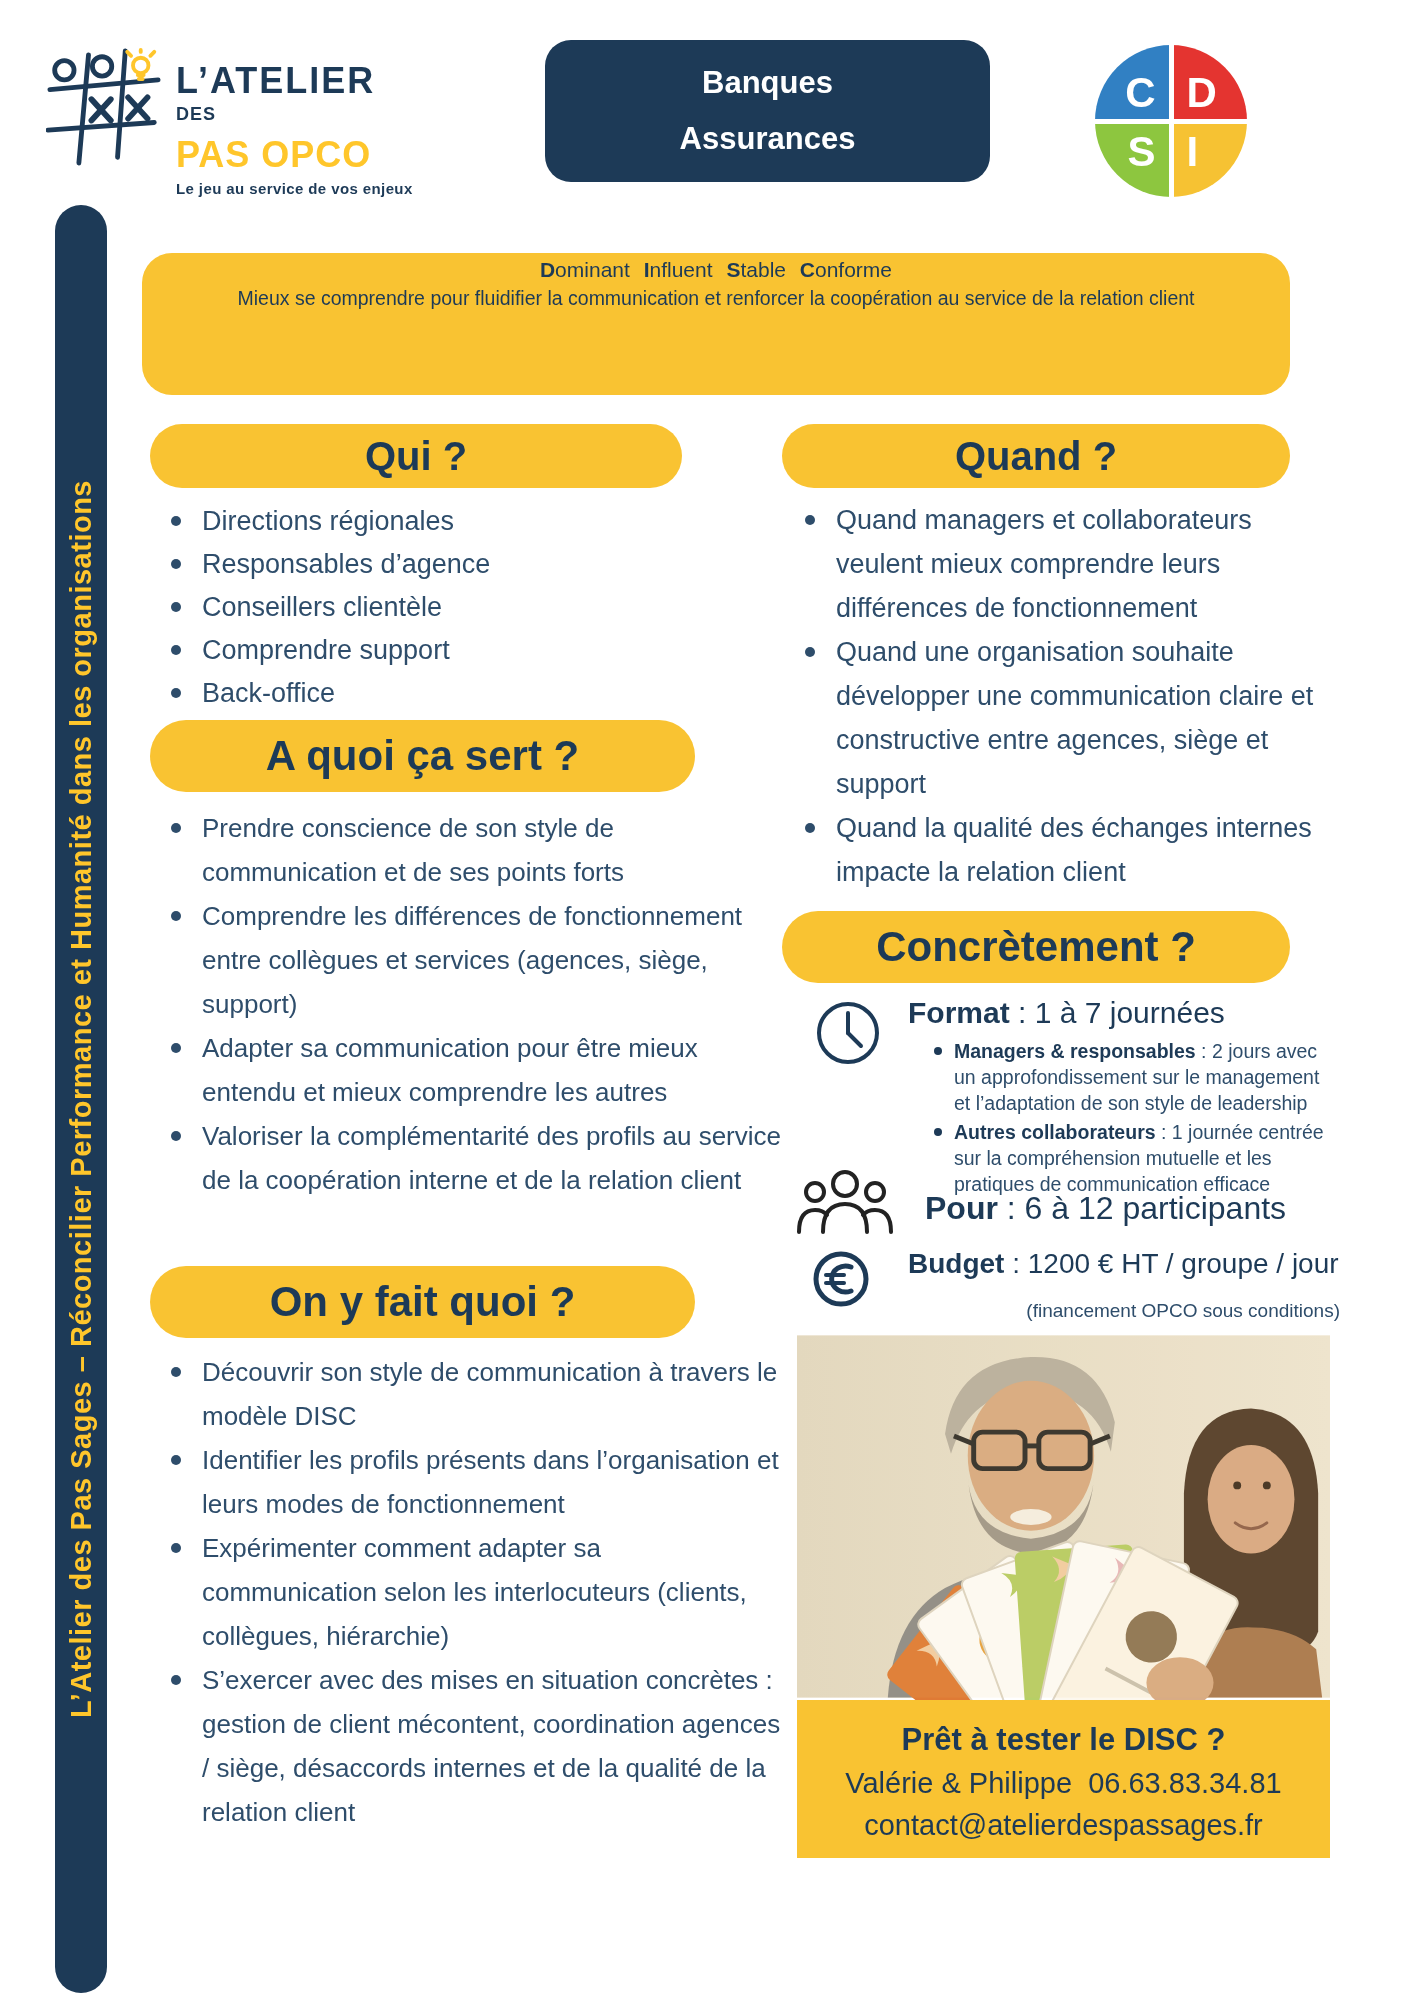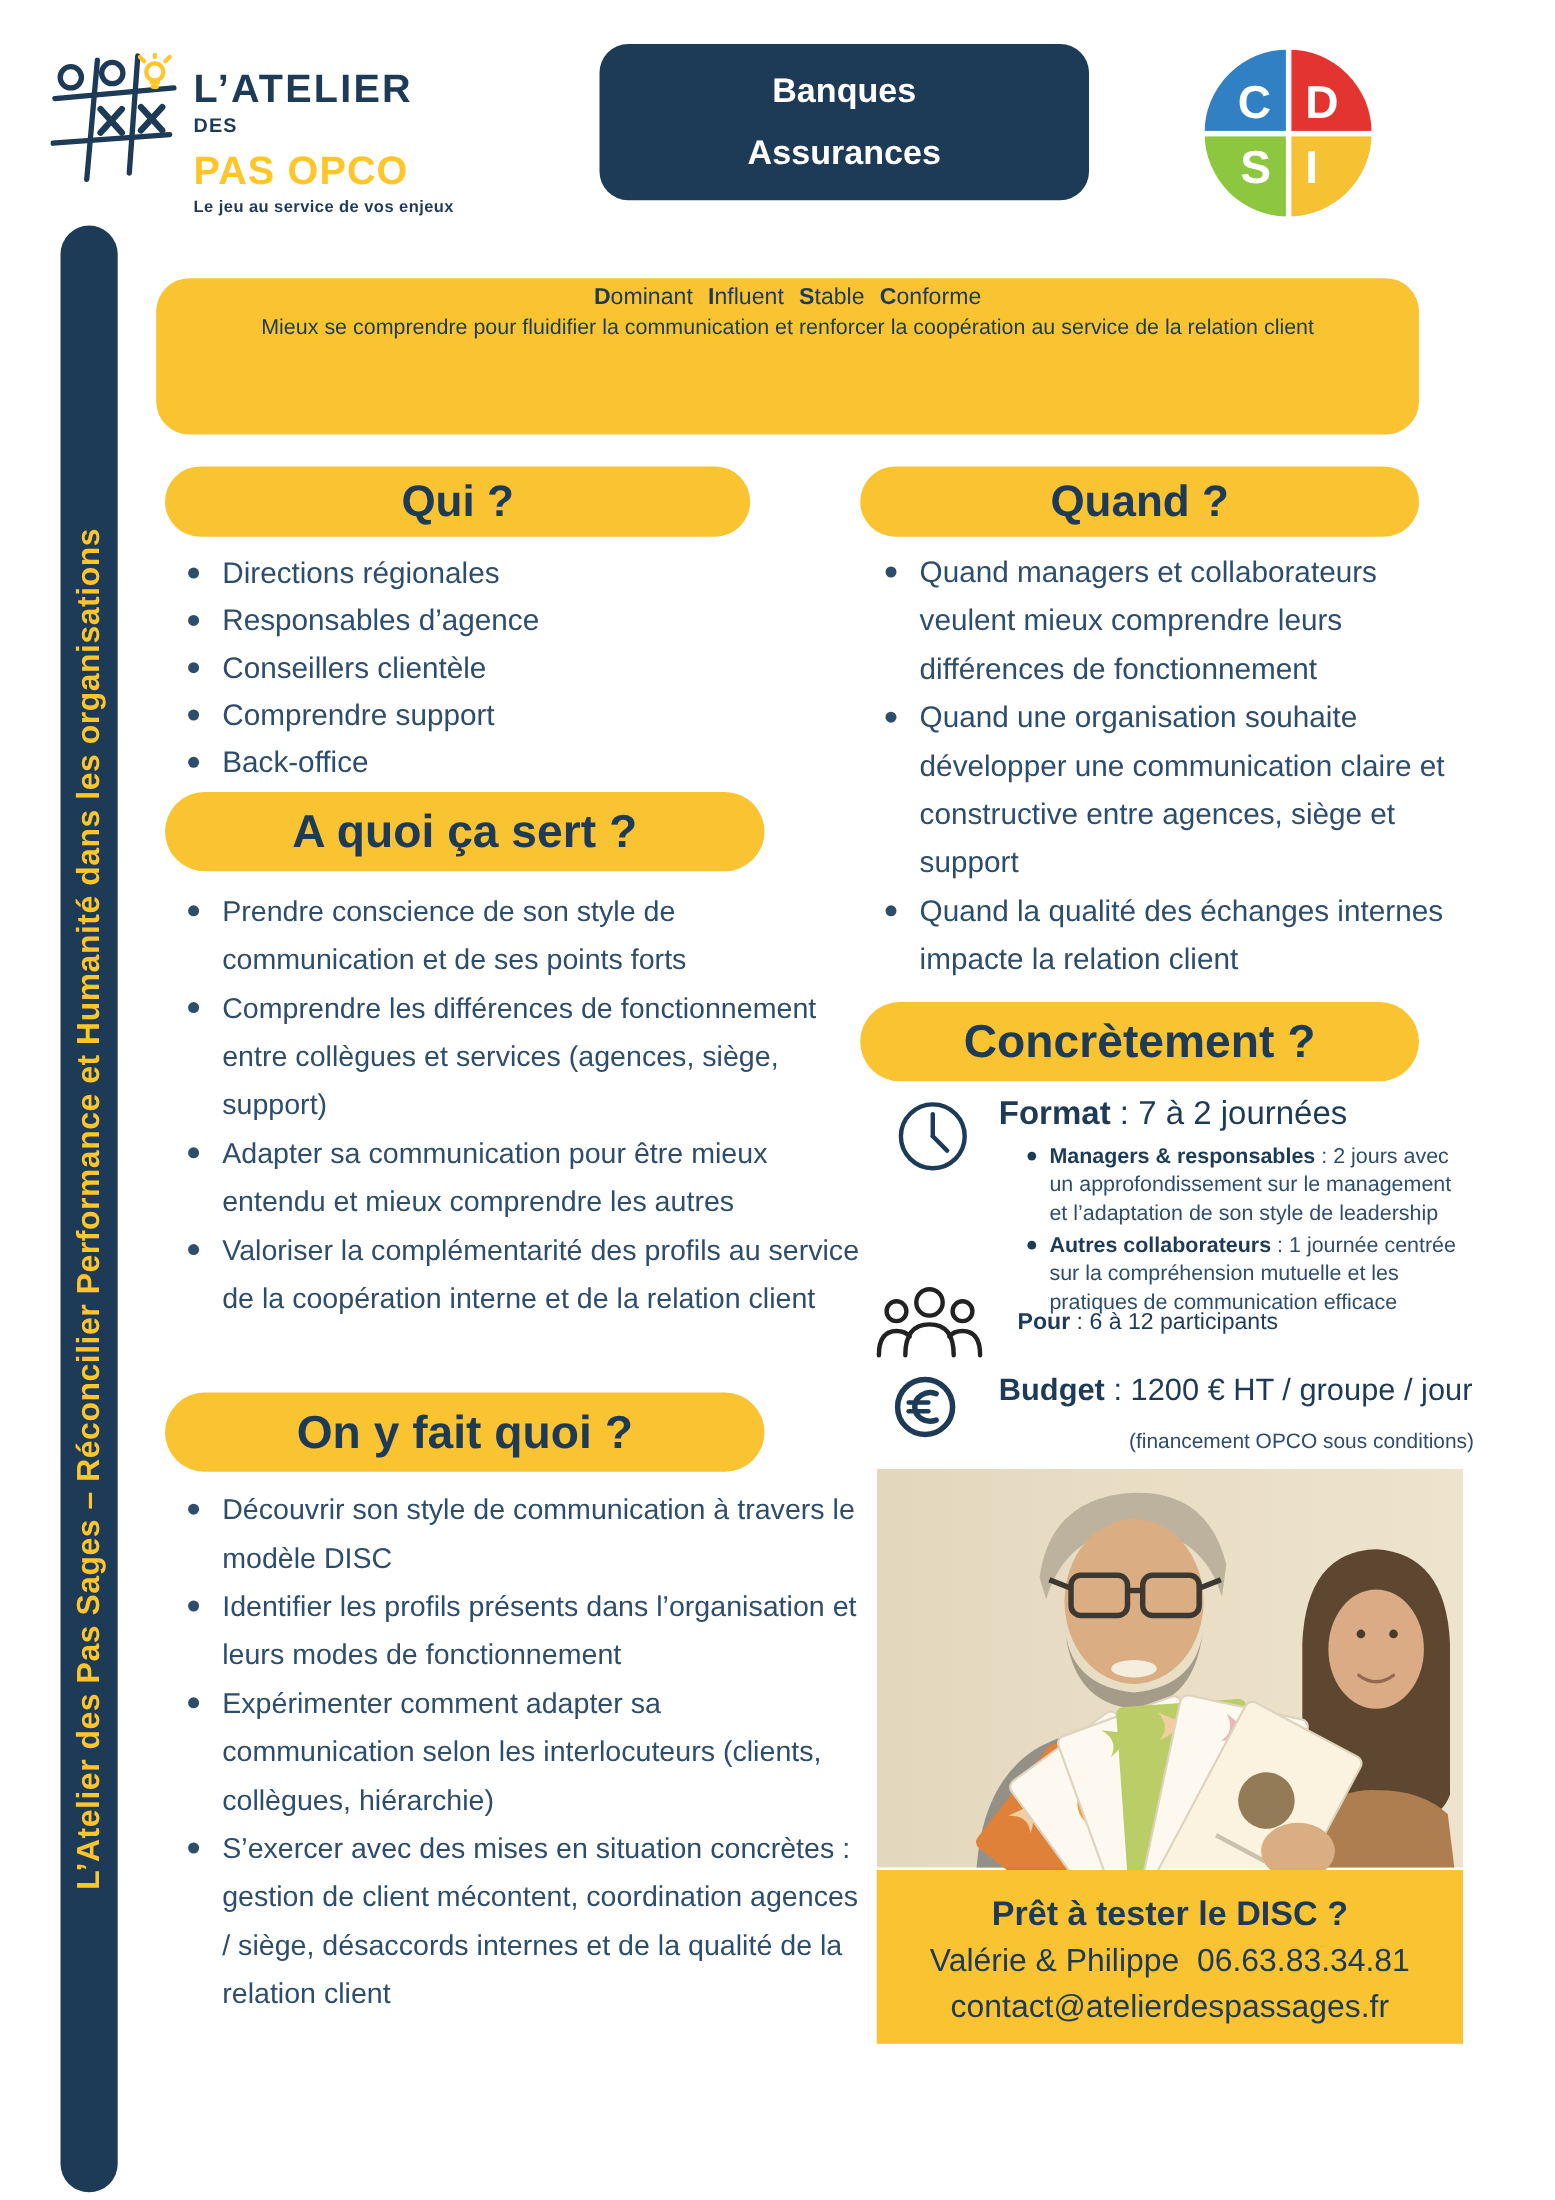--- a/index.html
+++ b/index.html
@@ -95,21 +95,21 @@
   .fact-line .lbl { font-weight:bold; }
   .fact-line .val { font-weight:normal; color:#1d3a57; }
   ul.details { list-style:none; margin:8px 0 0 0; padding:0 0 0 24px; color:#2e4d6b; font-size:19.5px; line-height:26px; }
   ul.details li { position:relative; padding-left:22px; margin-bottom:3px; }
   ul.details li::before {
     content:""; position:absolute; left:2px; top:9px;
     width:8px; height:8px; border-radius:50%; background:#1d3a57;
   }
   ul.details .dl { font-weight:bold; color:#1d3a57; }
 
-  #pour-line   { position:absolute; left:925px; top:1190px; font-size:21px; }
+  #pour-line   { position:absolute; left:925px; top:1190px; font-size:32px; }
   .budget-block { position:absolute; left:908px; top:1248px; width:432px; }
   #budget-line { font-size:28px; }
   .budget-note { font-size:19px; color:#2e4d6b; text-align:right; margin-top:20px; }
 
   
   .photo { position:absolute; left:797px; top:1333px; width:533px; height:367px; overflow:hidden; }
   .photo svg { display:block; }
 
   
   .contact {
@@ -228,21 +228,21 @@
   </ul>
 
   <svg class="icon-abs" id="clock-icon" viewBox="0 0 66 66">
     <circle cx="33" cy="33" r="29" fill="none" stroke="#1d3a57" stroke-width="4"></circle>
     <path d="M33,33 L33,13" stroke="#1d3a57" stroke-width="4" stroke-linecap="round"></path>
     <path d="M33,33 L46,46" stroke="#1d3a57" stroke-width="4" stroke-linecap="round"></path>
   </svg>
 
   <div class="format-block">
     <div class="fact-line">
-      <span class="lbl">Format</span><span class="val"> : 7 à 2 journées</span>
+      <span class="lbl">Format</span><span class="val"> : 1 à 7 journées</span>
     </div>
     <ul class="details">
       <li><span class="dl">Managers &amp; responsables</span><span>  : 2 jours avec un approfondissement sur le management et l’adaptation de son style de leadership</span></li>
       <li><span class="dl">Autres collaborateurs</span><span> : 1 journée centrée sur la compréhension mutuelle et les pratiques de communication efficace</span></li>
     </ul>
   </div>
 
   <svg class="icon-abs" id="people-icon" viewBox="0 0 100 68">
     <g fill="none" stroke="#222222" stroke-width="4" stroke-linecap="round">
       <circle cx="50" cy="16" r="12"></circle>

